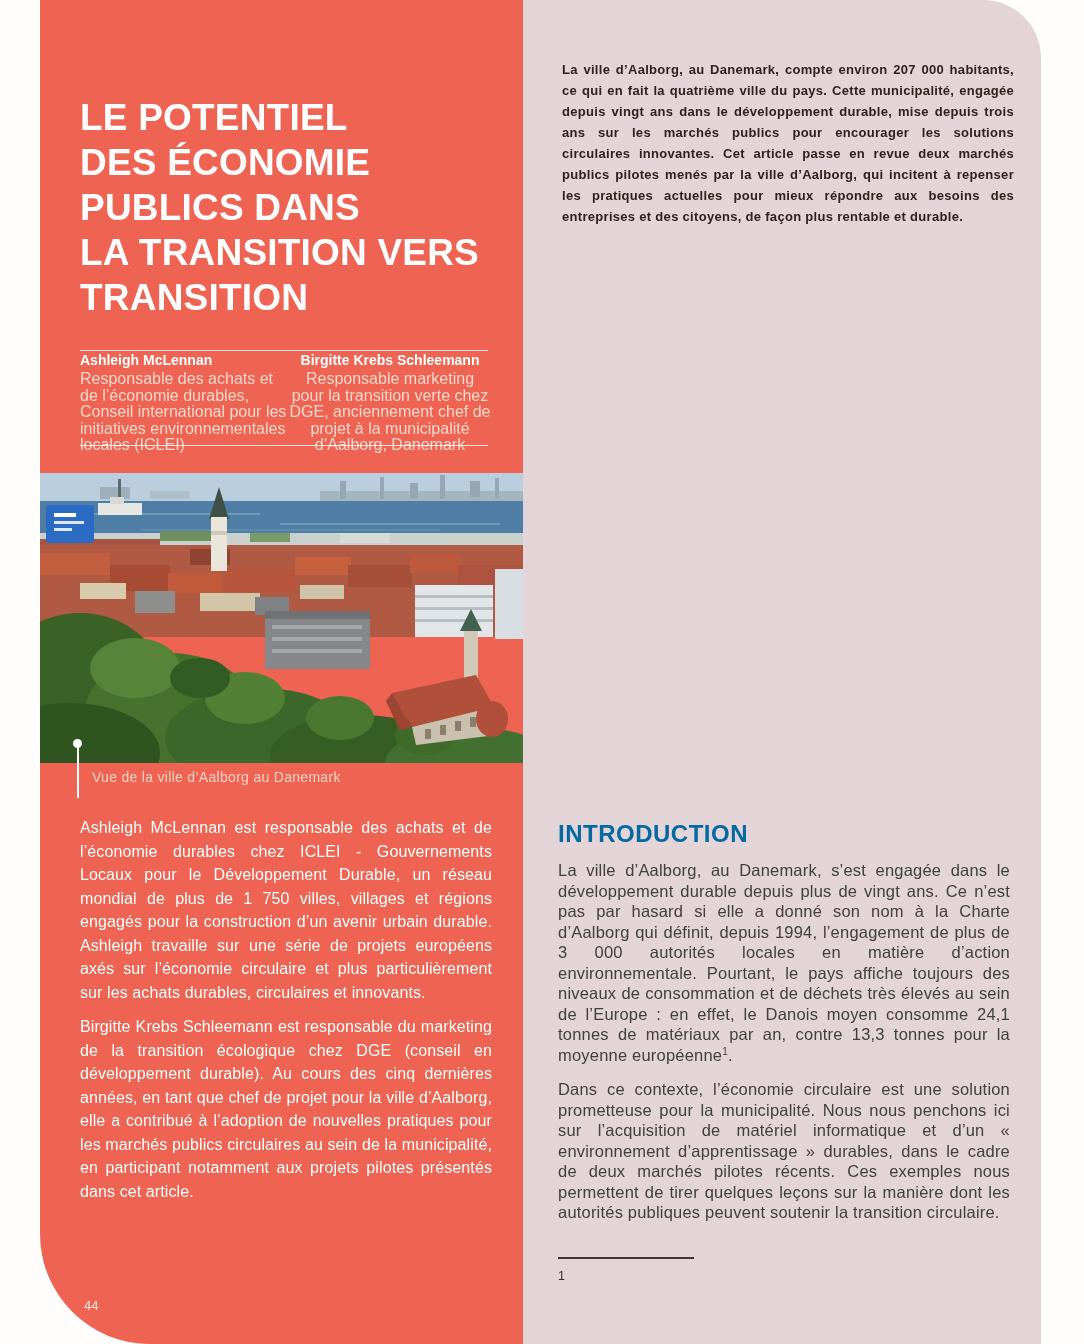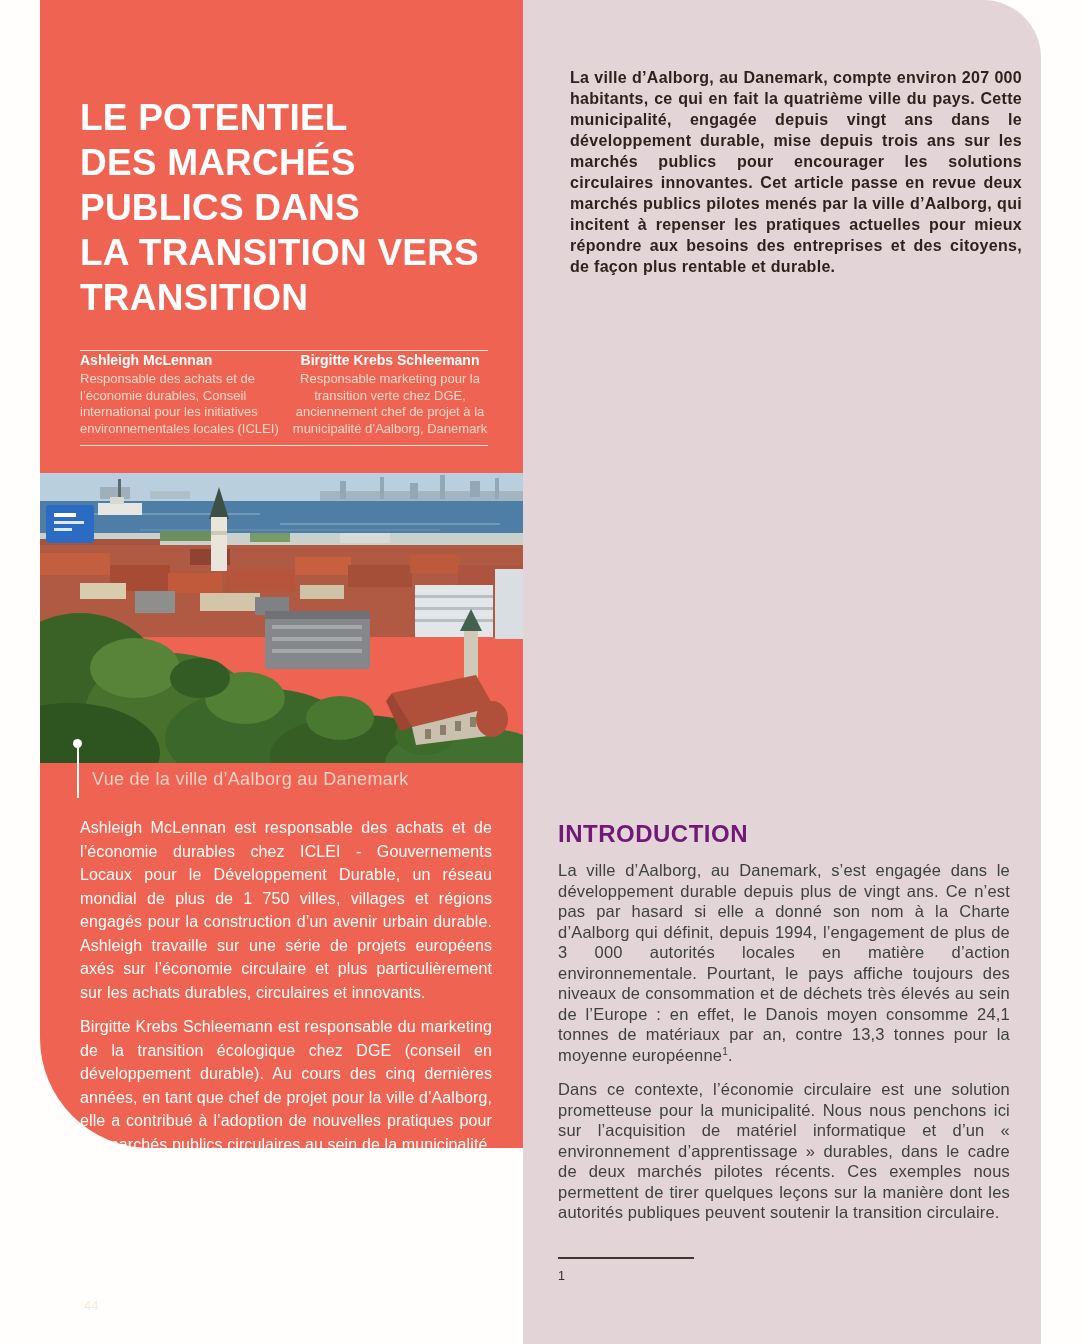--- a/index.html
+++ b/index.html
@@ -4,65 +4,65 @@
 <style>
   html,body{margin:0;padding:0;}
   body{
     width:1084px;height:1344px;position:relative;overflow:hidden;
     background:#fffefc;
     font-family:"Liberation Sans","DejaVu Sans",sans-serif;
     -webkit-font-smoothing:antialiased;
   }
   
   .panel-left{
-    position:absolute;left:40px;top:0;width:483px;height:1148px;
+    position:absolute;left:40px;top:0;width:483px;height:1344px;
     background:#ee6351;border-radius:0 0 0 110px;
   }
   .panel-right{
     position:absolute;left:523px;top:0;width:518px;height:1344px;
     background:#e3d4d8;border-radius:0 58px 0 0;
   }
   
   .article-title{
     position:absolute;left:40px;top:70px;width:430px;
     color:#ffffff;font-size:37px;font-weight:bold;line-height:45px;
     letter-spacing:.2px;
   }
   .rule{position:absolute;left:40px;width:408px;height:1px;background:rgba(255,255,255,.8);}
   .rule-top{top:350px;}
   .rule-bottom{top:445px;}
   .author-row{position:absolute;left:40px;top:352px;width:412px;display:flex;}
   .author-block{width:208px;}
   .author-block + .author-block{width:204px;text-align:center;}
   .author-name{color:#ffffff;font-size:14px;font-weight:bold;margin:0 0 3px 0;}
-  .author-role{color:#fad8cb;font-size:13px;line-height:16.5px;}
+  .author-role{color:#fad8cb;font-size:16px;line-height:16.5px;}
   .photo-wrap{position:absolute;left:0;top:473px;width:483px;height:290px;overflow:hidden;}
   .photo-wrap svg{display:block;width:483px;height:290px;}
   .caption-marker-line{position:absolute;left:37px;top:744px;width:2px;height:54px;background:#ffffff;}
   .caption-marker-dot{position:absolute;left:33px;top:739px;width:9px;height:9px;border-radius:50%;background:#ffffff;}
   .photo-caption{
     position:absolute;left:52px;top:769px;width:400px;
-    color:#f6d2c5;font-size:18px;letter-spacing:.3px;
+    color:#f6d2c5;font-size:14px;letter-spacing:.3px;
   }
   .bios{position:absolute;left:40px;top:816px;width:412px;}
   .bio{
     color:#ffffff;font-size:16px;font-weight:normal;line-height:23.5px;
     text-align:justify;margin:0;letter-spacing:.1px;
   }
   .bio + .bio{margin-top:11px;}
   .page-number{position:absolute;left:44px;top:1298px;color:#f7e9dd;font-size:13px;}
   
   .lead-paragraph{
     position:absolute;left:35px;top:55px;width:452px;
-    color:#31211e;font-size:16px;font-weight:bold;line-height:21px;
-    text-align:justify;letter-spacing:.3px;margin:12px;
+    color:#31211e;font-size:13px;font-weight:bold;line-height:21px;
+    text-align:justify;letter-spacing:.3px;margin:4px;
   }
   .intro-heading{
     position:absolute;left:35px;top:820px;
-    color:#701a75;font-size:24px;font-weight:bold;letter-spacing:.5px;margin:0;
+    color:#0369a1;font-size:24px;font-weight:bold;letter-spacing:.5px;margin:0;
   }
   .body-copy{position:absolute;left:35px;top:860px;width:452px;}
   .body-copy p{
     color:#404040;font-size:16.5px;line-height:20.5px;margin:0;
     text-align:justify;letter-spacing:.2px;
   }
   .body-copy p + p{margin-top:14px;}
   .body-copy sup{font-size:10px;line-height:0;}
   .footnote-rule{position:absolute;left:35px;top:1257px;width:136px;height:2px;background:#443530;}
   .footnote{
@@ -71,21 +71,21 @@
   }
   .footnote-marker{width:23px;flex:none;}
 </style>
 </head>
 <body>
 
 <div class="panel-left">
 
   <h1 class="article-title">
     <div>LE POTENTIEL</div>
-    <div>DES MARCHÉS</div>
+    <div>DES ÉCONOMIE</div>
     <div>PUBLICS DANS</div>
     <div>LA TRANSITION VERS</div>
     <div>TRANSITION</div>
   </h1>
 
   <div class="rule rule-top"></div>
 
   <div class="author-row">
     <div class="author-block">
       <div class="author-name">Ashleigh McLennan</div>

